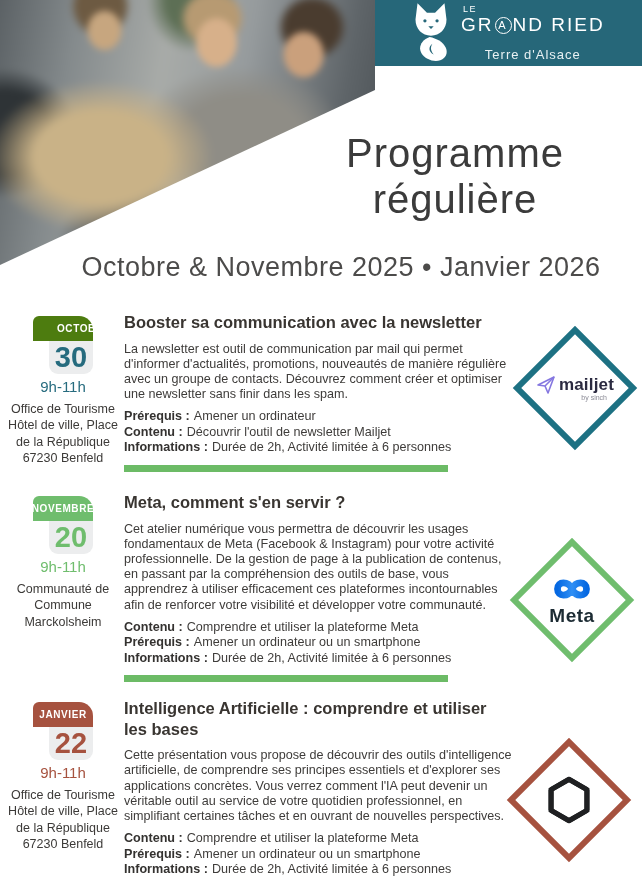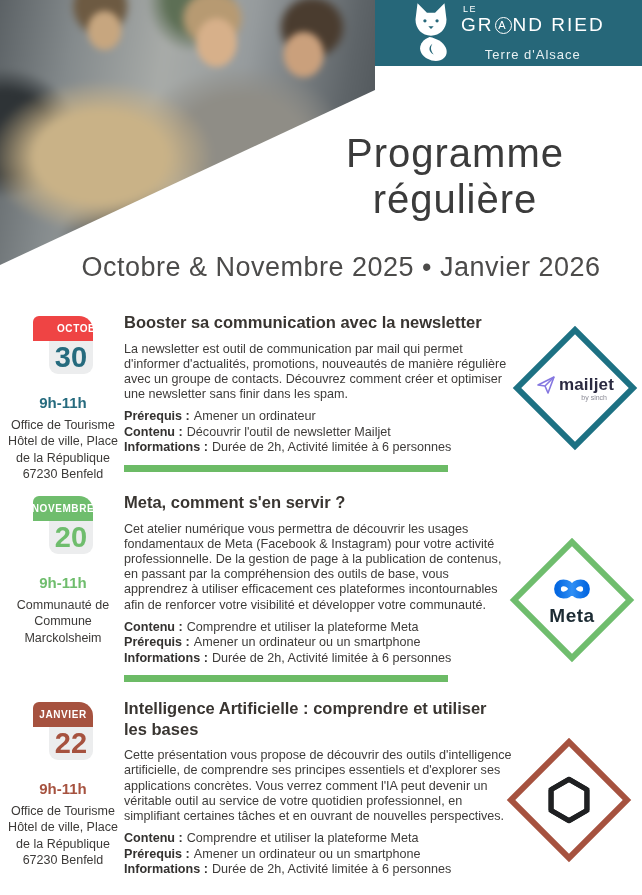--- a/index.html
+++ b/index.html
@@ -48,24 +48,24 @@
   .event { position:absolute; left:0; width:642px; }
   .e1 { top:312px; } .e2 { top:492px; } .e3 { top:698px; }
 
   .side { position:absolute; left:8px; top:4px; width:110px; text-align:center; }
   .cal { width:60px; height:58px; margin:0 auto; }
   .cal-band { height:25px; border-radius:6px 14px 0 0; color:#fff; font-size:10px; font-weight:700;
               letter-spacing:0.6px; display:flex; align-items:center; justify-content:center; }
   .cal-body { height:33px; background:#ecedee; border-radius:0 0 9px 9px;
               display:flex; align-items:center; justify-content:center;margin-left:16px; }
   .cal-day { font-size:29px; font-weight:700; line-height:1; }
-  .time { margin-top:20px; font-size:15px; font-weight:700; }
+  .time { margin-top:4px; font-size:15px; font-weight:400; }
   .addr { margin-top:6px; font-size:12.5px; line-height:1.3; color:#3c3a38; }
 
-  .e1 .cal-band { background:#ef4444;padding-left:42px; } .e1 .cal-day, .e1 .time { color:#266b7e; }
+  .e1 .cal-band { background:#4d7c0f;padding-left:42px; } .e1 .cal-day, .e1 .time { color:#266b7e; }
   .e2 .cal-band { background:#6fbd6d; } .e2 .cal-day, .e2 .time { color:#6fbd6d; }
   .e3 .cal-band { background:#a6523f; } .e3 .cal-day, .e3 .time { color:#a6523f; }
 
   .evt-main { position:absolute; left:124px; top:0; width:388px; }
   .evt-title { font-size:16.5px; font-weight:700; color:#393531; line-height:1.25; }
   .evt-para { margin-top:9px; font-size:12.6px; line-height:15.2px; color:#3e3c3a; }
   .meta-lines { margin-top:7px; }
   .meta-line { font-size:12.6px; line-height:15.4px; color:#3e3c3a; }
   .lbl { font-weight:700; margin-right:4px; color:#343230; }
   .green-bar { margin-top:9px; width:324px; height:7px; background:#6cbb66; }

